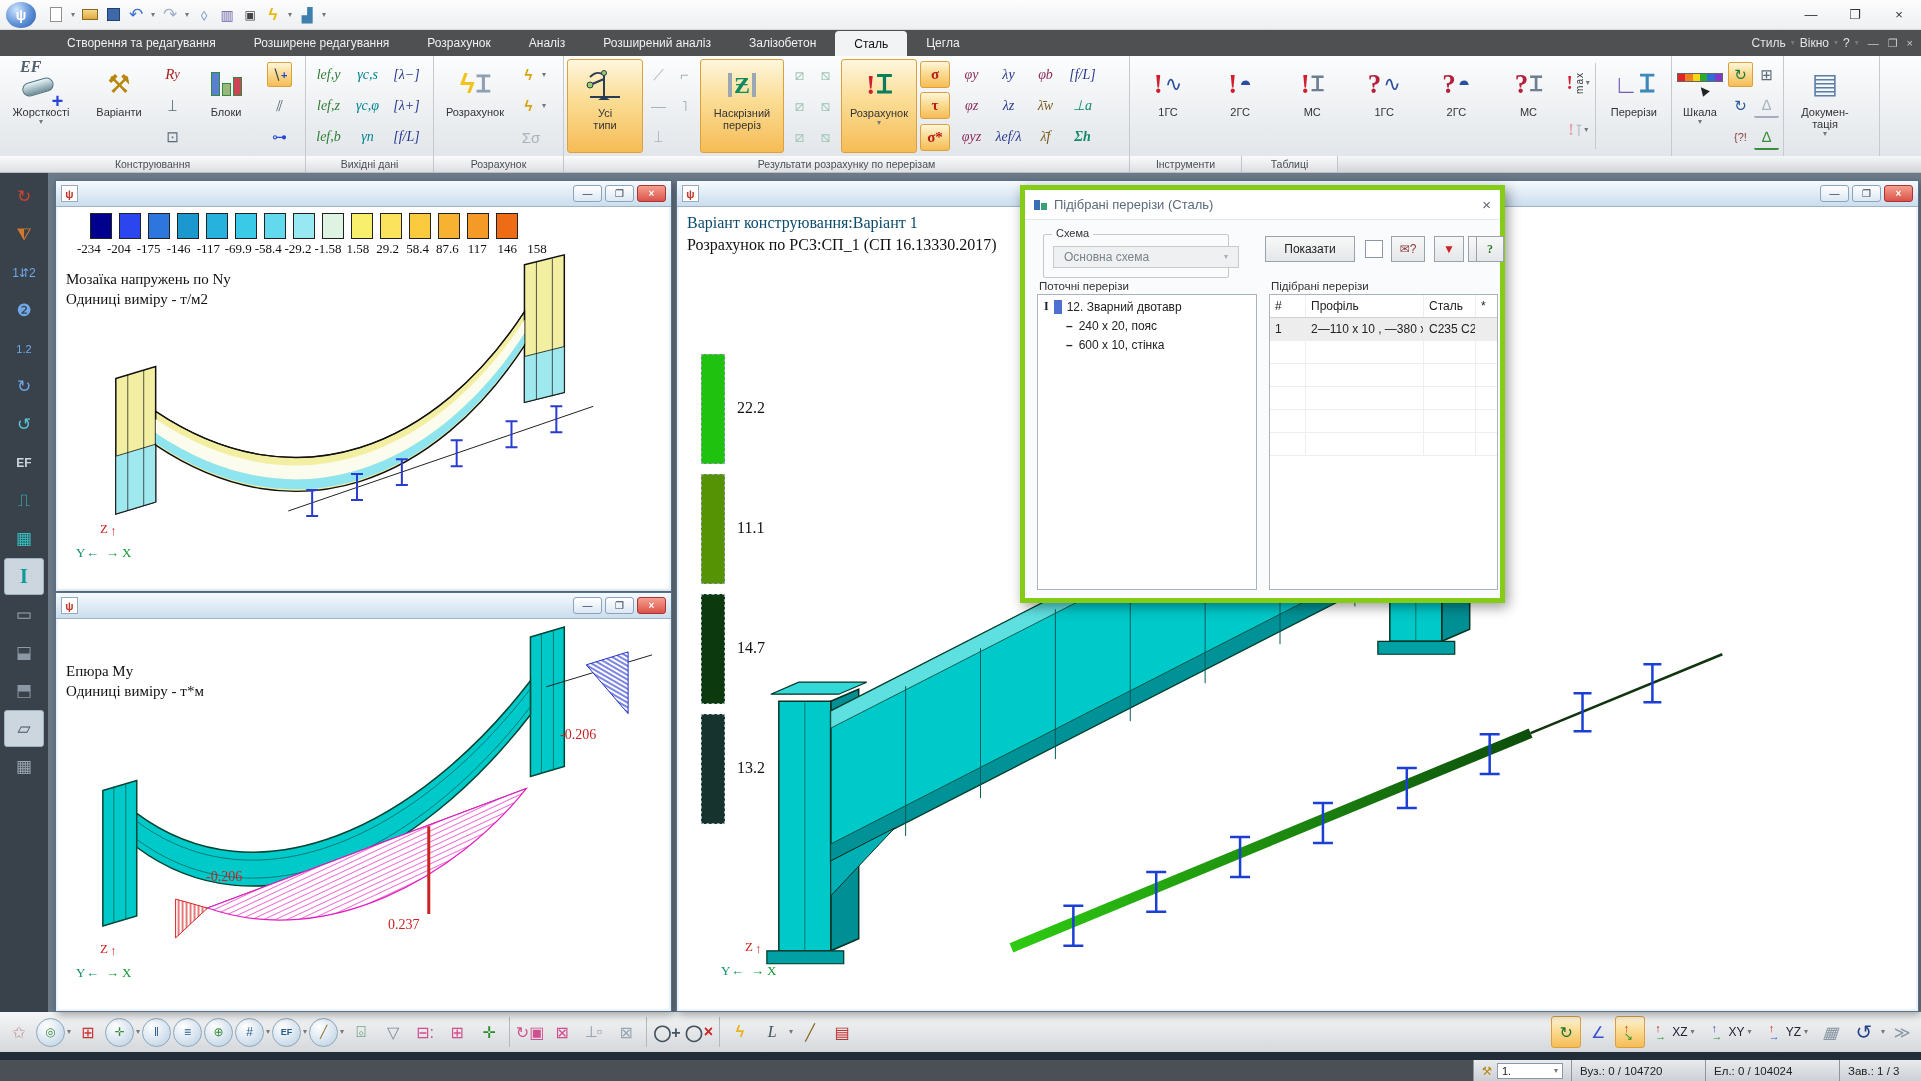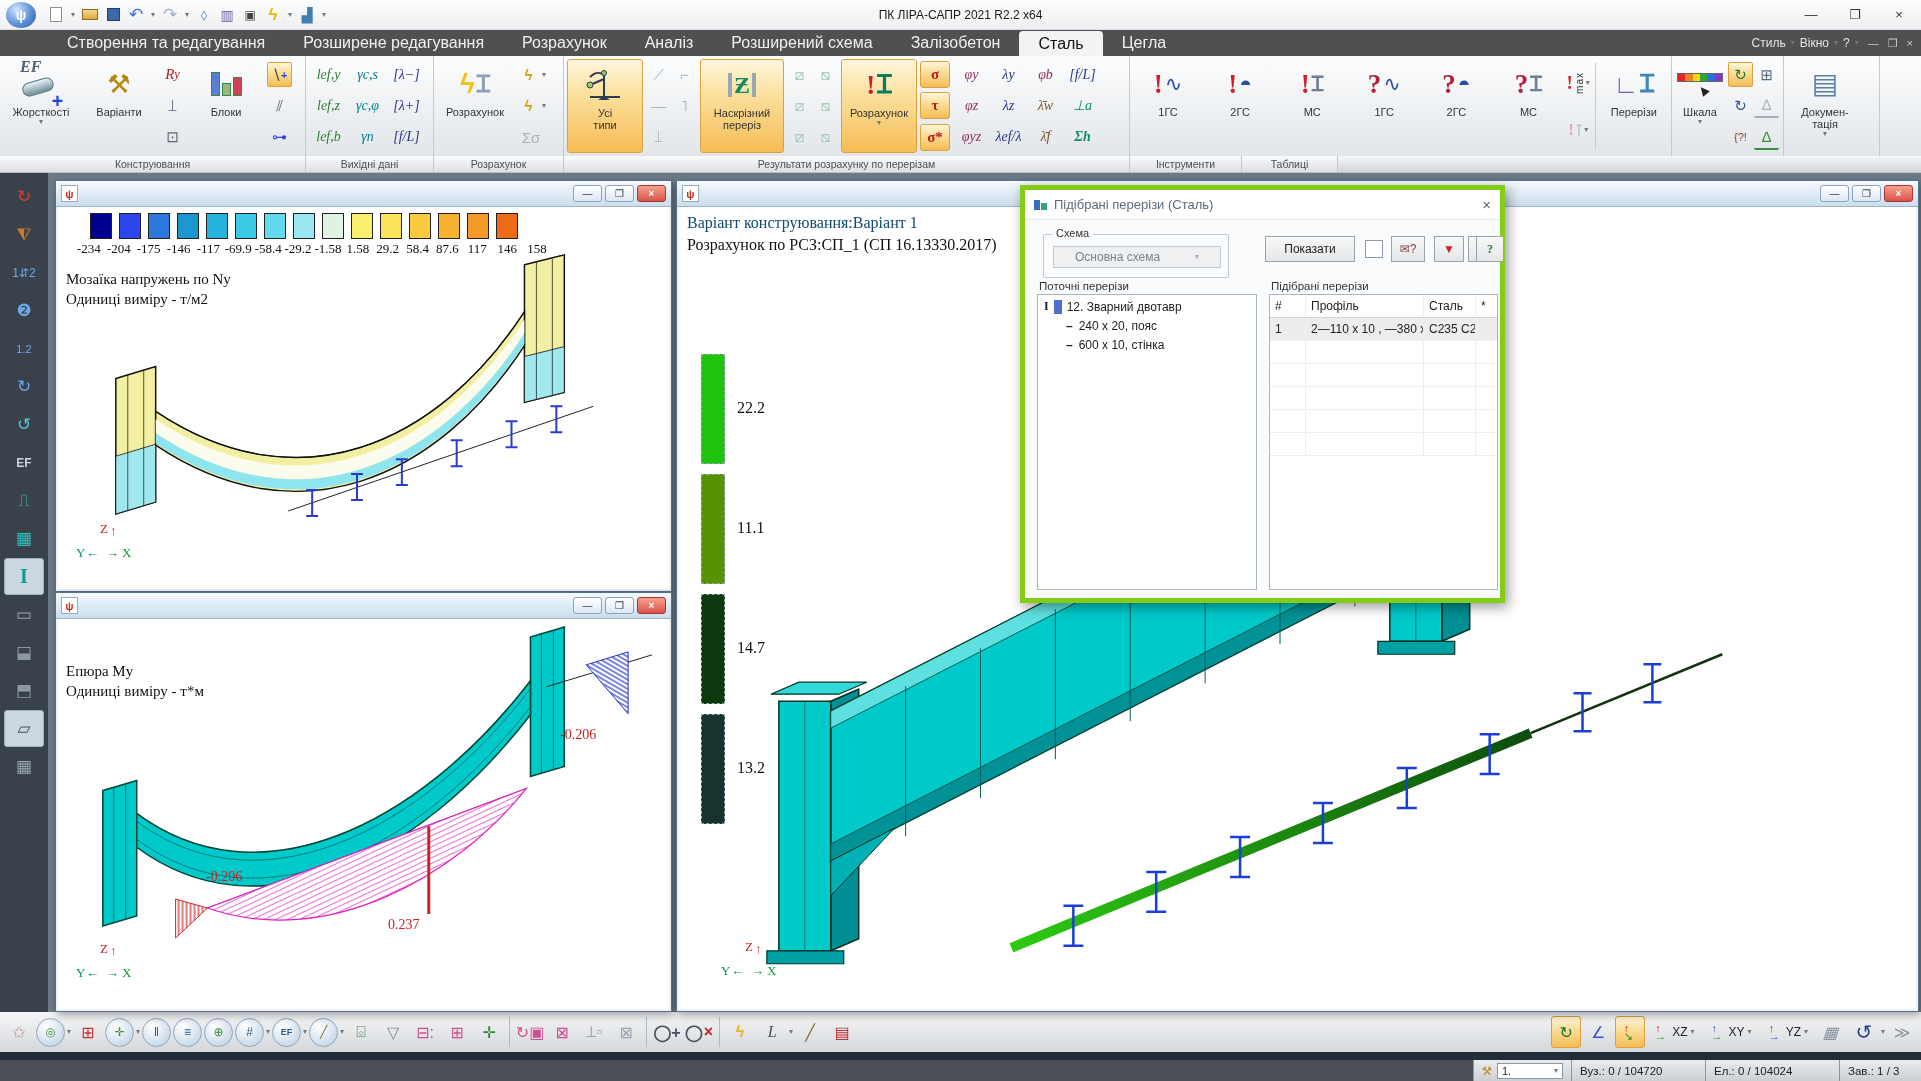--- a/index.html
+++ b/index.html
@@ -15,21 +15,21 @@
   .qdoc{width:12px;height:15px;background:#fff;border:1px solid #909090}
   .qfold{width:16px;height:11px;background:linear-gradient(#f6d98a,#e0a93f);border:1px solid #8a6a20}
   .qsave{width:13px;height:13px;background:#3f68a8;border:1px solid #23406e}
   .dd{font-size:8px;color:#777;line-height:8px}
   .apptitle{position:absolute;left:0;right:0;text-align:center;font-size:12px;color:#1a1a1a}
   .wctl{margin-left:auto;display:flex;z-index:2}
   .wc{width:44px;height:29px;display:flex;align-items:center;justify-content:center;font-size:13px;color:#333}
 
   
   .tabbar{height:26px;background:#4e5052;display:flex;align-items:stretch;padding-left:48px}
-  .tab{display:flex;align-items:center;padding:0 19px;font-size:16px;color:#f0f0f0;white-space:nowrap}
+  .tab{display:flex;align-items:center;padding:0 19px;font-size:12px;color:#f0f0f0;white-space:nowrap}
   .tab.active{background:#f2f3f4;color:#111;border-radius:4px 4px 0 0;margin-top:1px}
   .tabr{margin-left:auto;display:flex;align-items:center;gap:5px;padding-right:8px;color:#e4e4e4;font-size:12px;white-space:nowrap}
   .tabr .mini{font-size:11px;color:#c9c9c9;margin-left:4px}
 
   
   .ribbon{height:100px;background:linear-gradient(#fcfdfe,#e9ecef 72%,#e2e6ea);display:flex}
   .rg{display:flex;align-items:stretch;padding:3px 3px;border-right:1px solid #c6cacf;gap:2px;overflow:hidden}
   .bb{width:76px;display:flex;flex-direction:column;align-items:center;border-radius:3px;padding:3px 1px 1px;font-size:11px;color:#333;text-align:center;line-height:12px}
   .bb .ic{height:44px;display:flex;align-items:center;justify-content:center;gap:2px}
   .bb.hl,.si.hlbg,.tbi.hl,.pbtn.hl,.sibtn{background:linear-gradient(#fff6dd,#fbdf9a 40%,#f6bc55);border:1px solid #dca13c}
@@ -111,21 +111,21 @@
 
   
   .dlg{position:absolute;left:972px;top:12px;width:485px;height:418px;background:#fafbfc;border:5px solid #84cc16;box-shadow:3px 4px 12px rgba(0,0,0,.4);z-index:10}
   .dlg-t{height:30px;display:flex;align-items:center;gap:7px;padding:0 9px;background:#ffffff;color:#5a6b7a;font-size:13px;border-bottom:1px solid #e4e7ea}
   .dlg-ic{display:flex;gap:1px}
   .dlg-ic i{display:block;width:6px;height:10px;background:#3a6fb5}
   .dlg-ic i:last-child{background:#39a07a;height:7px;margin-top:3px}
   .dlg-x{margin-left:auto;color:#667;font-size:15px}
   .gbox{position:absolute;border:1px solid #c3c8cd;border-radius:2px}
   .glab{position:absolute;top:-8px;left:8px;background:#fafbfc;padding:0 4px;font-size:11px;color:#333}
-  .dsel{position:absolute;left:9px;top:11px;width:168px;height:22px;background:#eef0f1;border:1px solid #c5cacf;color:#7a838c;font-size:12px;display:flex;align-items:center;padding:0 21px}
+  .dsel{position:absolute;left:9px;top:11px;width:186px;height:22px;background:#eef0f1;border:1px solid #c5cacf;color:#7a838c;font-size:12px;display:flex;align-items:center;padding:0 10px}
   .dsel .dd{margin-left:auto;color:#aab}
   .dbtn{position:absolute;height:26px;background:linear-gradient(#f8f8f8,#e4e6e8);border:1px solid #9aa2aa;font-size:12px;color:#222;display:flex;align-items:center;justify-content:center}
   .chk{position:absolute;width:18px;height:18px;background:#fff;border:1px solid #8a99a8}
   .panlab{position:absolute;font-size:11.5px;color:#333}
   .treebox{position:absolute;background:#fff;border:1px solid #aab4bd;font-size:12px;color:#222}
   .trow{display:flex;align-items:center;gap:5px;padding:4px 4px 2px 6px}
   .tI{font-family:"Liberation Serif",serif;font-weight:bold;color:#222}
   .tblk{width:8px;height:14px;background:#4f6fd0}
   .tchild{display:flex;align-items:center;gap:6px;padding:3px 0 2px 28px;color:#222}
   .tdash{font-weight:bold;color:#222}
@@ -181,34 +181,33 @@
       <span class="qi" style="color:#9fb0c8;font-size:17px">↷</span>
       <span class="dd">▾</span>
       <span class="qi" style="color:#7c9cc4;font-size:16px">⬨</span>
       <span class="qi" style="color:#6b5ea8">▥</span>
       <span class="qi" style="color:#444;font-size:12px">▣</span>
       <span class="qi" style="color:#e8b80f;font-weight:bold;font-size:17px">ϟ</span>
       <span class="dd">▾</span>
       <span class="qi" style="color:#3f7fae">▟</span>
       <span class="dd">▾</span>
     </div>
-    <div class="apptitle">ПК ЛІРА-САПР  2021 R2.2 x64</div>
     <div class="wctl">
       <span class="wc">—</span>
       <span class="wc">❐</span>
       <span class="wc">×</span>
     </div>
   </div>
 
   <div class="tabbar">
     <span class="tab">Створення та редагування</span>
     <span class="tab">Розширене редагування</span>
     <span class="tab">Розрахунок</span>
     <span class="tab">Аналіз</span>
-    <span class="tab">Розширений схема</span>
+    <span class="tab">Розширений аналіз</span>
     <span class="tab">Залізобетон</span>
     <span class="tab active">Сталь</span>
     <span class="tab">Цегла</span>
     <div class="tabr">
       <span>Стиль</span>
         <span class="dd">▾</span>
       <span>Вікно</span>
         <span class="dd">▾</span>
       <span>?</span>
         <span class="dd">▾</span>

